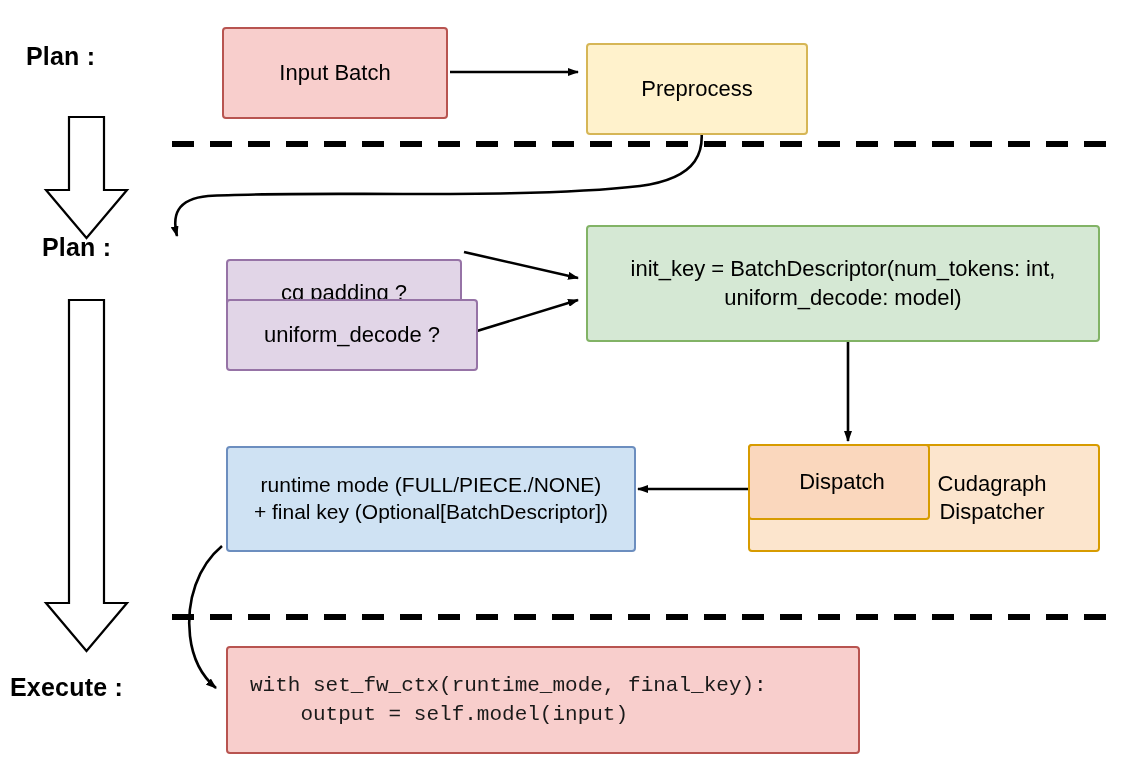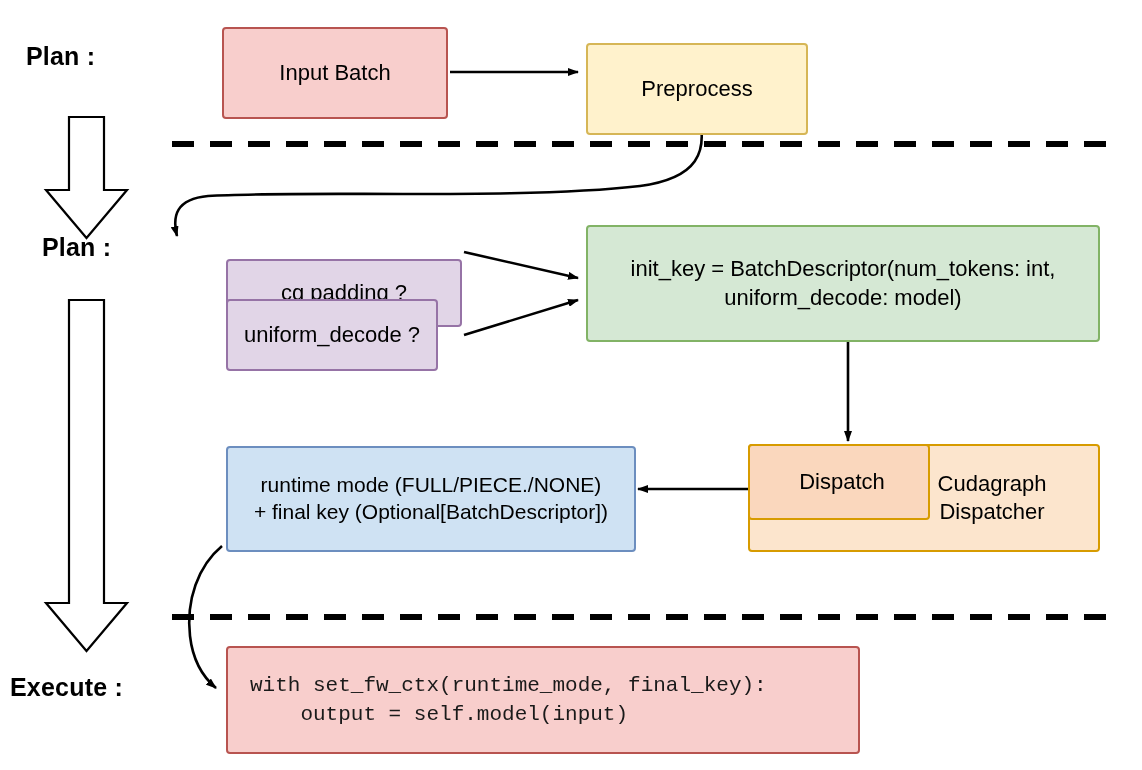--- a/index.html
+++ b/index.html
@@ -123,21 +123,21 @@
 
   <div class="node" style="left:222px; top:27px; width:226px; height:92px;
               background:#f8cecc; border-color:#b85450;">Input Batch</div>
 
   <div class="node" style="left:586px; top:27px; width:222px; height:92px;
               background:#fff2cc; border-color:#d6b656;margin-top:16px;">Preprocess</div>
 
   <div class="node" style="left:226px; top:211px; width:236px; height:68px;
               background:#e1d5e7; border-color:#9673a6;margin-top:48px;">cg padding ?</div>
 
-  <div class="node" style="left:226px; top:299px; width:212px; height:72px;
+  <div class="node" style="left:226px; top:299px; width:252px; height:72px;
               background:#e1d5e7; border-color:#9673a6;">uniform_decode ?</div>
 
   <div class="node node-multiline" style="left:586px; top:225px; width:514px; height:117px;
               background:#d5e8d4; border-color:#82b366;">init_key = BatchDescriptor(num_tokens: int,
 uniform_decode: model)</div>
 
   <div class="node" style="left:748px; top:444px; width:352px; height:108px;
               background:#fce5cd; border-color:#d79b00;
               align-items:flex-start; justify-content:flex-end; padding:0;">
     <div class="group-label" style="position:relative; left:0; top:24px; width:200px; margin-right:6px;">Cudagraph

